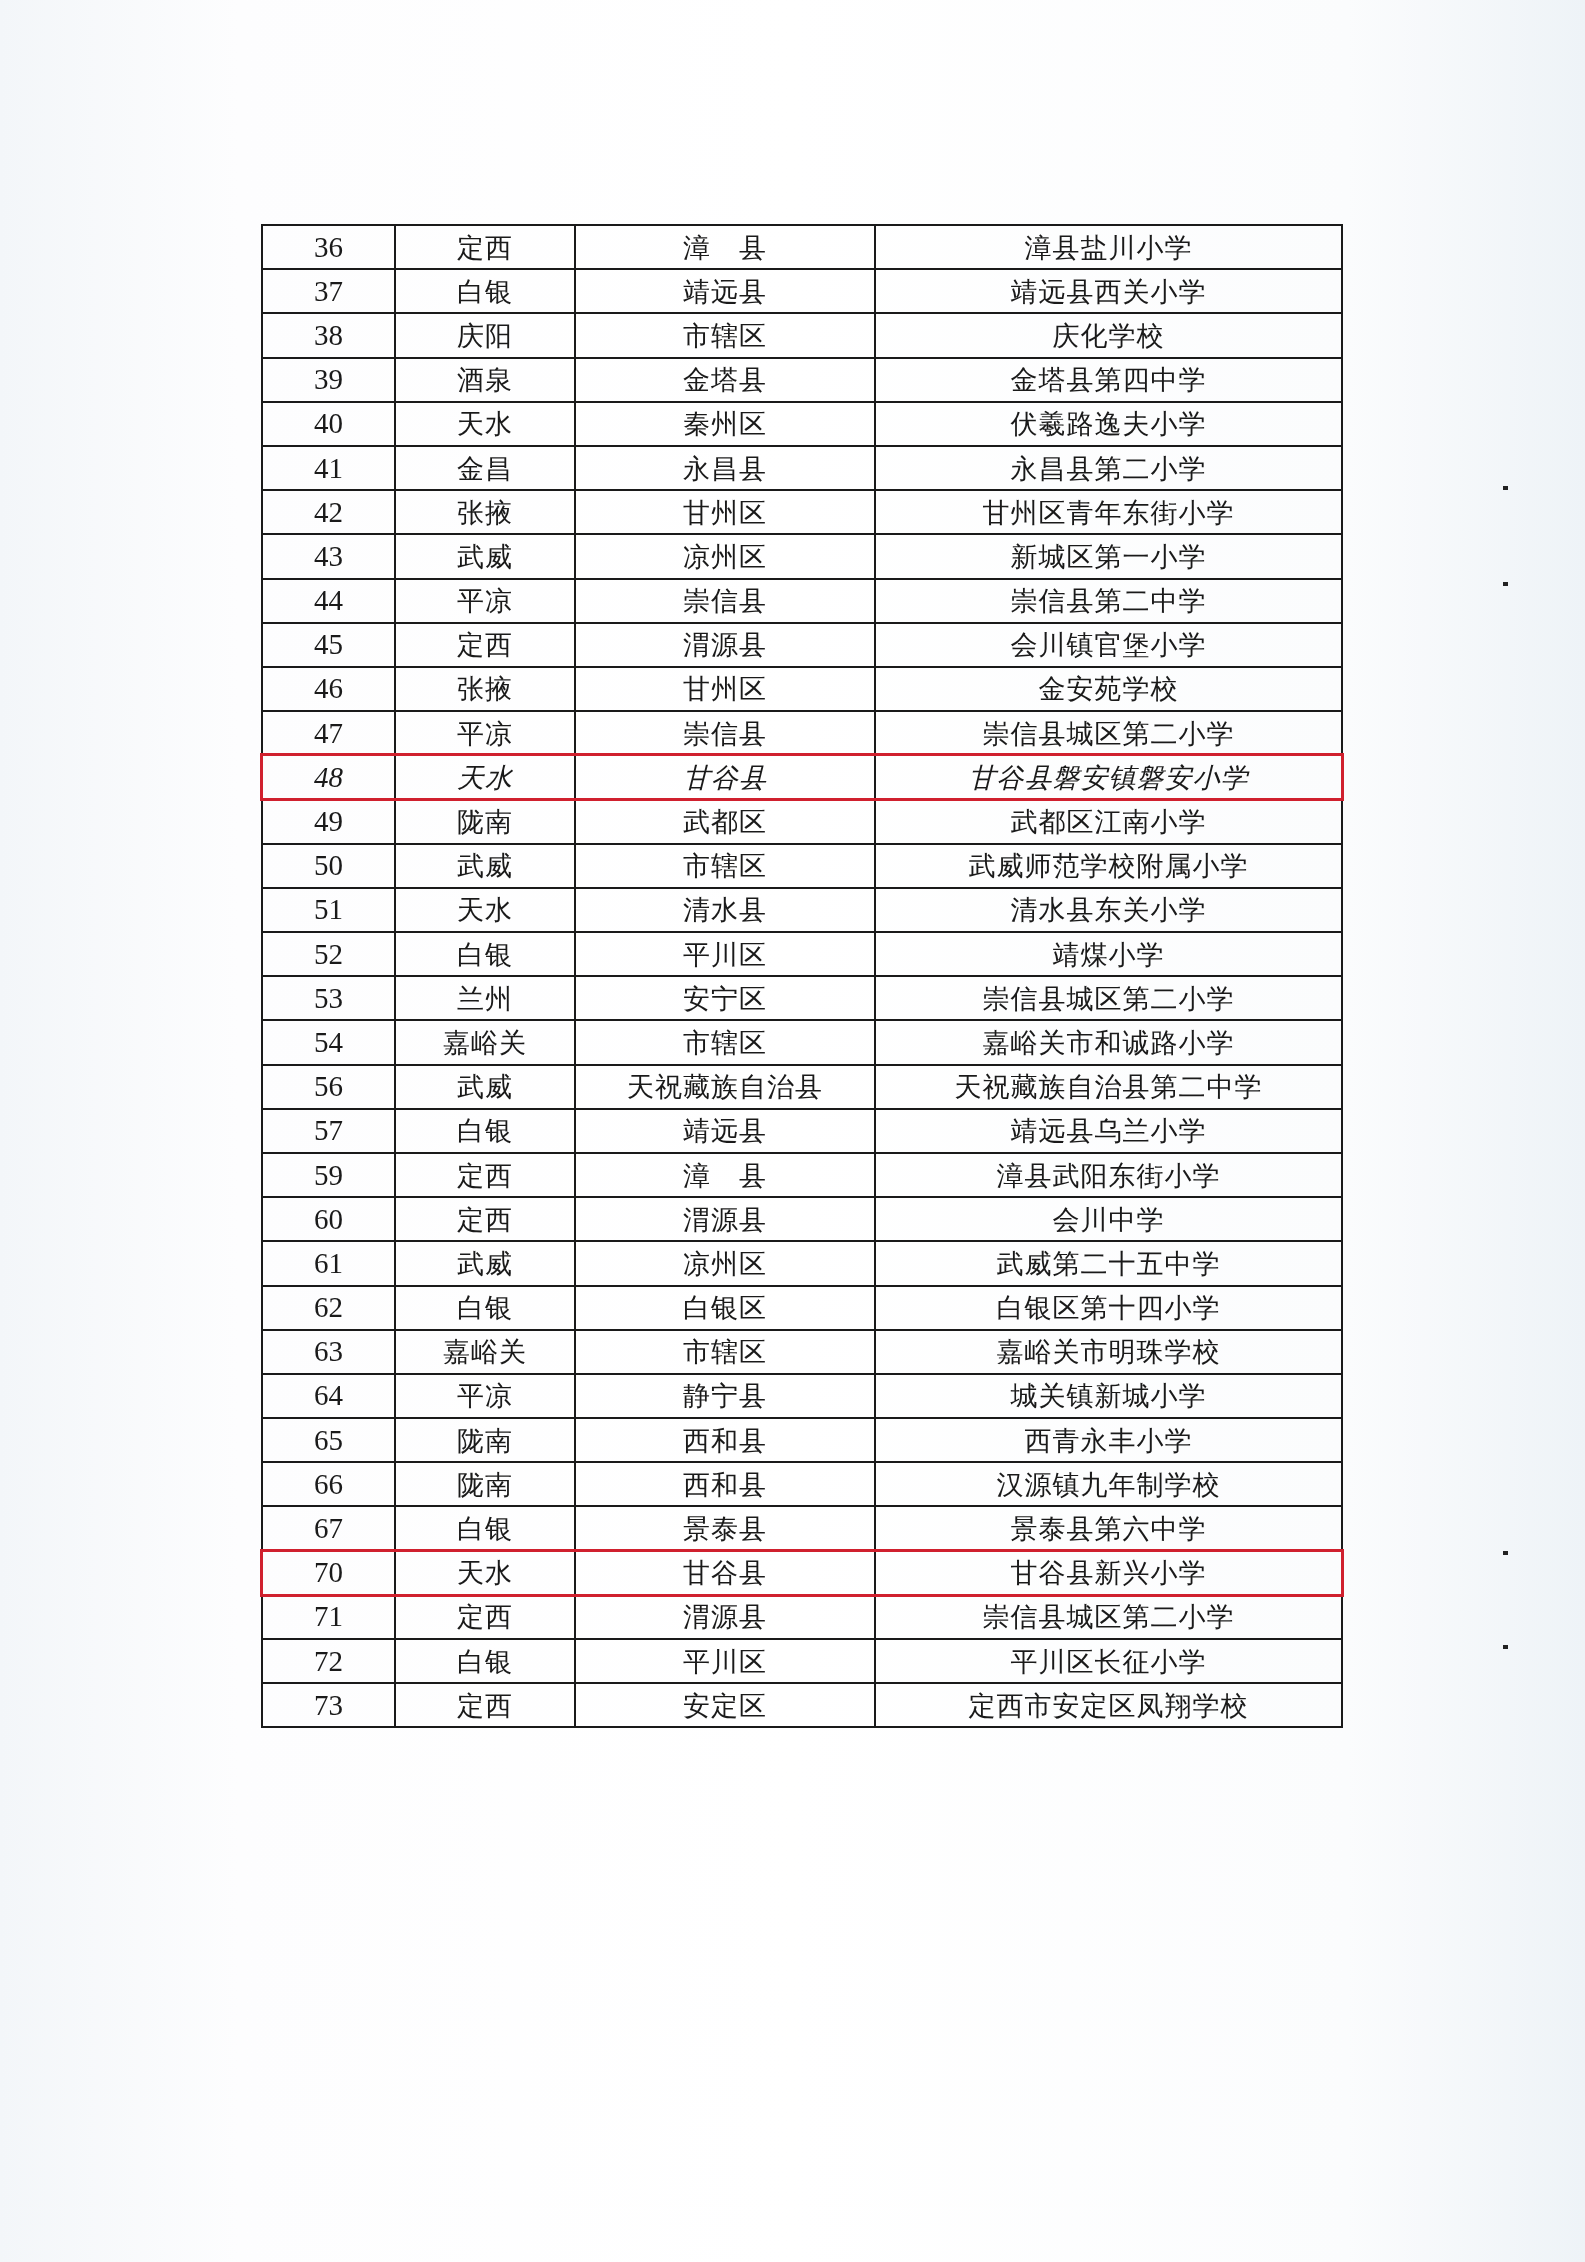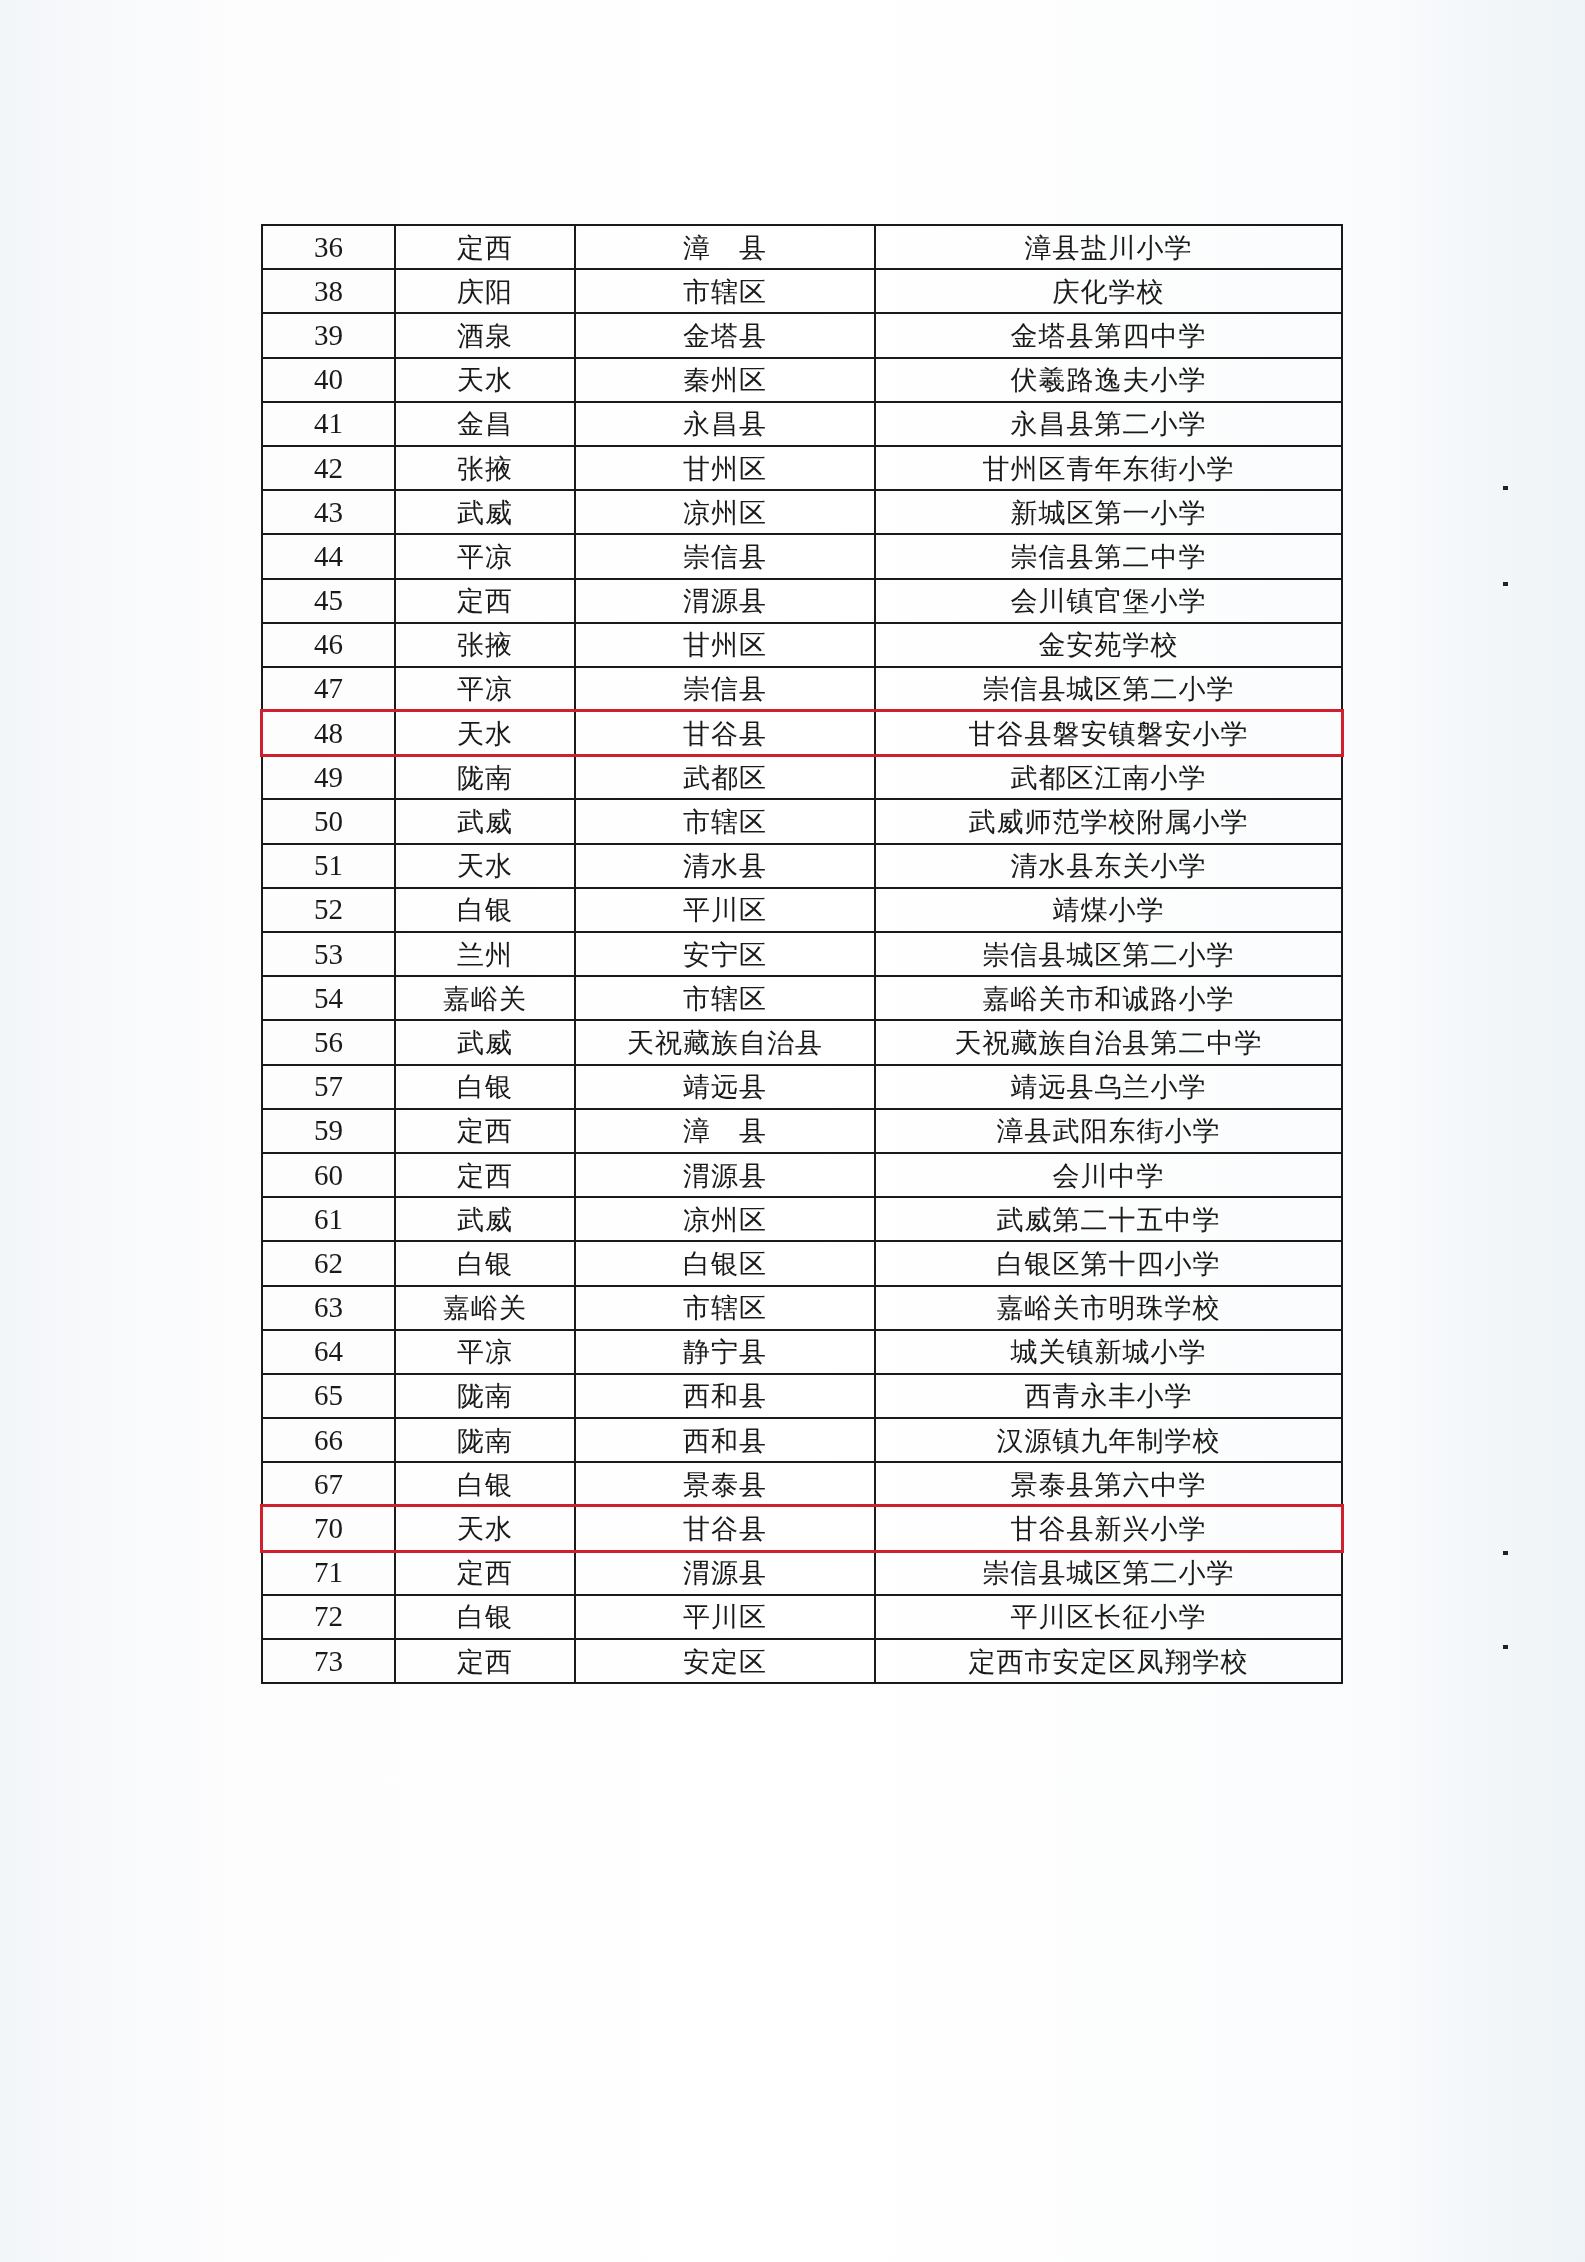--- a/index.html
+++ b/index.html
@@ -60,20 +60,26 @@
         <col class="c4">
     </colgroup>
     <tbody id="tbody">
         <tr>
           <td class="num">36</td>
           <td class="cn">定西</td>
           <td class="cn">漳　县</td>
           <td class="cn">漳县盐川小学</td>
         </tr>
         <tr>
+          <td class="num">37</td>
+          <td class="cn">白银</td>
+          <td class="cn">靖远县</td>
+          <td class="cn">靖远县西关小学</td>
+        </tr>
+        <tr>
           <td class="num">38</td>
           <td class="cn">庆阳</td>
           <td class="cn">市辖区</td>
           <td class="cn">庆化学校</td>
         </tr>
         <tr>
           <td class="num">39</td>
           <td class="cn">酒泉</td>
           <td class="cn">金塔县</td>
           <td class="cn">金塔县第四中学</td>
@@ -119,21 +125,21 @@
           <td class="cn">张掖</td>
           <td class="cn">甘州区</td>
           <td class="cn">金安苑学校</td>
         </tr>
         <tr>
           <td class="num">47</td>
           <td class="cn">平凉</td>
           <td class="cn">崇信县</td>
           <td class="cn">崇信县城区第二小学</td>
         </tr>
-        <tr class="highlight" style="outline-color: rgb(208, 32, 46);">
+        <tr class="highlight" style="outline-color: rgb(208, 32, 46); font-style: italic;">
           <td class="num">48</td>
           <td class="cn">天水</td>
           <td class="cn">甘谷县</td>
           <td class="cn">甘谷县磐安镇磐安小学</td>
         </tr>
         <tr>
           <td class="num">49</td>
           <td class="cn">陇南</td>
           <td class="cn">武都区</td>
           <td class="cn">武都区江南小学</td>

